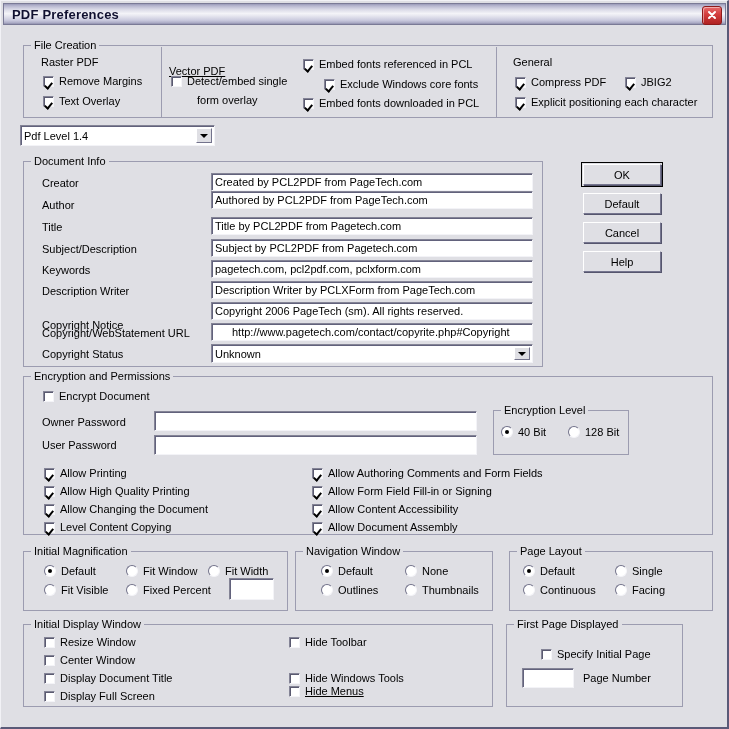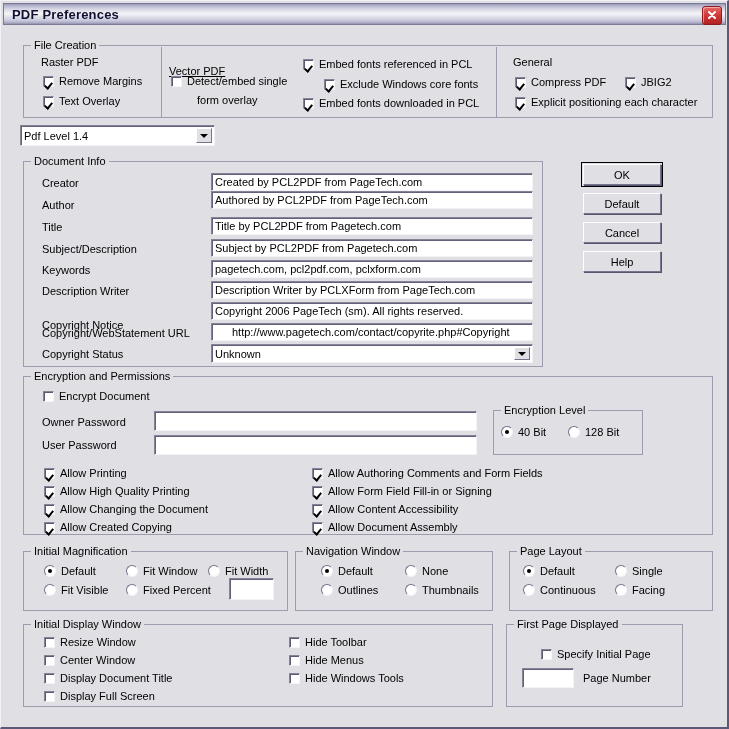--- a/index.html
+++ b/index.html
@@ -362,41 +362,41 @@
   <span class="plain-label" style="left:41px; top:415px;">Owner Password</span>
   <div class="tinput" style="left:153px; top:410px; width:323px; height:20px;">
     <span></span>
   </div>
 
   <span class="plain-label" style="left:41px; top:438px;">User Password</span>
   <div class="tinput" style="left:153px; top:434px; width:323px; height:20px;">
     <span></span>
   </div>
 
-  <div class="group" style="left:492px; top:409px; width:150px; height:45px;">
+  <div class="group" style="left:492px; top:409px; width:136px; height:45px;">
     <span class="gl">Encryption Level</span>
   </div>
   <div class="rb" style="left:500px; top:425px;">
     <span class="dot selected"></span><span class="txt">40 Bit</span>
   </div>
   <div class="rb" style="left:567px; top:425px;">
     <span class="dot"></span><span class="txt">128 Bit</span>
   </div>
 
   <div class="cb" style="left:43px; top:466px;">
     <span class="box checked"></span><span class="txt">Allow Printing</span>
   </div>
   <div class="cb" style="left:43px; top:484px;">
     <span class="box checked"></span><span class="txt">Allow High Quality Printing</span>
   </div>
   <div class="cb" style="left:43px; top:502px;text-align:right;">
     <span class="box checked"></span><span class="txt">Allow Changing the Document</span>
   </div>
   <div class="cb" style="left:43px; top:520px;">
-    <span class="box checked"></span><span class="txt">Allow Created Copying</span>
+    <span class="box checked"></span><span class="txt">Level Content Copying</span>
   </div>
 
   <div class="cb" style="left:311px; top:466px;">
     <span class="box checked"></span><span class="txt">Allow Authoring Comments and Form Fields</span>
   </div>
   <div class="cb" style="left:311px; top:484px;">
     <span class="box checked"></span><span class="txt">Allow Form Field Fill-in or Signing</span>
   </div>
   <div class="cb" style="left:311px; top:502px;">
     <span class="box checked"></span><span class="txt">Allow Content Accessibility</span>
@@ -470,21 +470,21 @@
   </div>
   <div class="cb" style="left:43px; top:671px;">
     <span class="box"></span><span class="txt">Display Document Title</span>
   </div>
   <div class="cb" style="left:43px; top:689px;">
     <span class="box"></span><span class="txt">Display Full Screen</span>
   </div>
   <div class="cb" style="left:288px; top:635px;">
     <span class="box"></span><span class="txt">Hide Toolbar</span>
   </div>
-  <div class="cb" style="left:288px; top:653px;">
+  <div class="cb" style="left:288px; top:684px;text-decoration:underline;">
     <span class="box"></span><span class="txt">Hide Menus</span>
   </div>
   <div class="cb" style="left:288px; top:671px;">
     <span class="box"></span><span class="txt">Hide Windows Tools</span>
   </div>
 
   <div class="group" style="left:505px; top:623px; width:177px; height:83px;">
     <span class="gl">First Page Displayed</span>
   </div>
   <div class="cb" style="left:540px; top:647px;">

